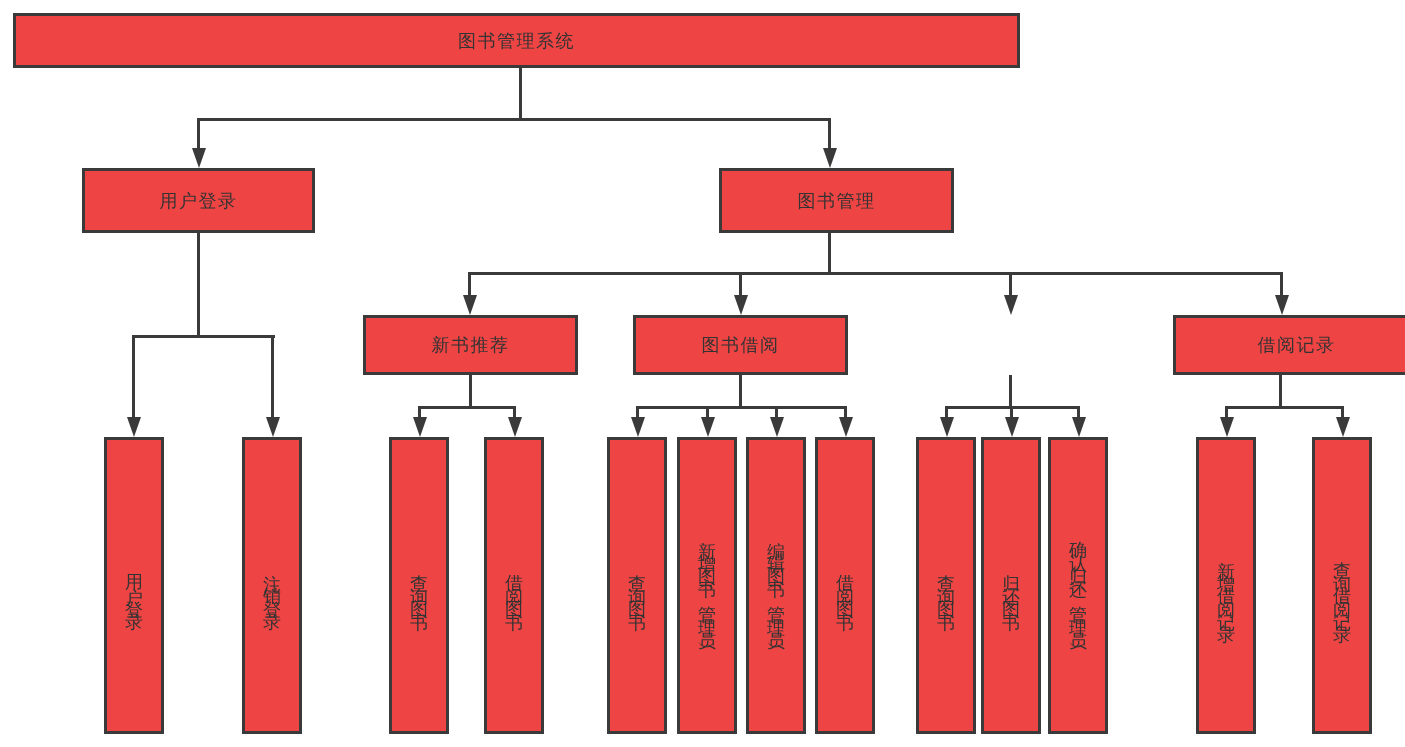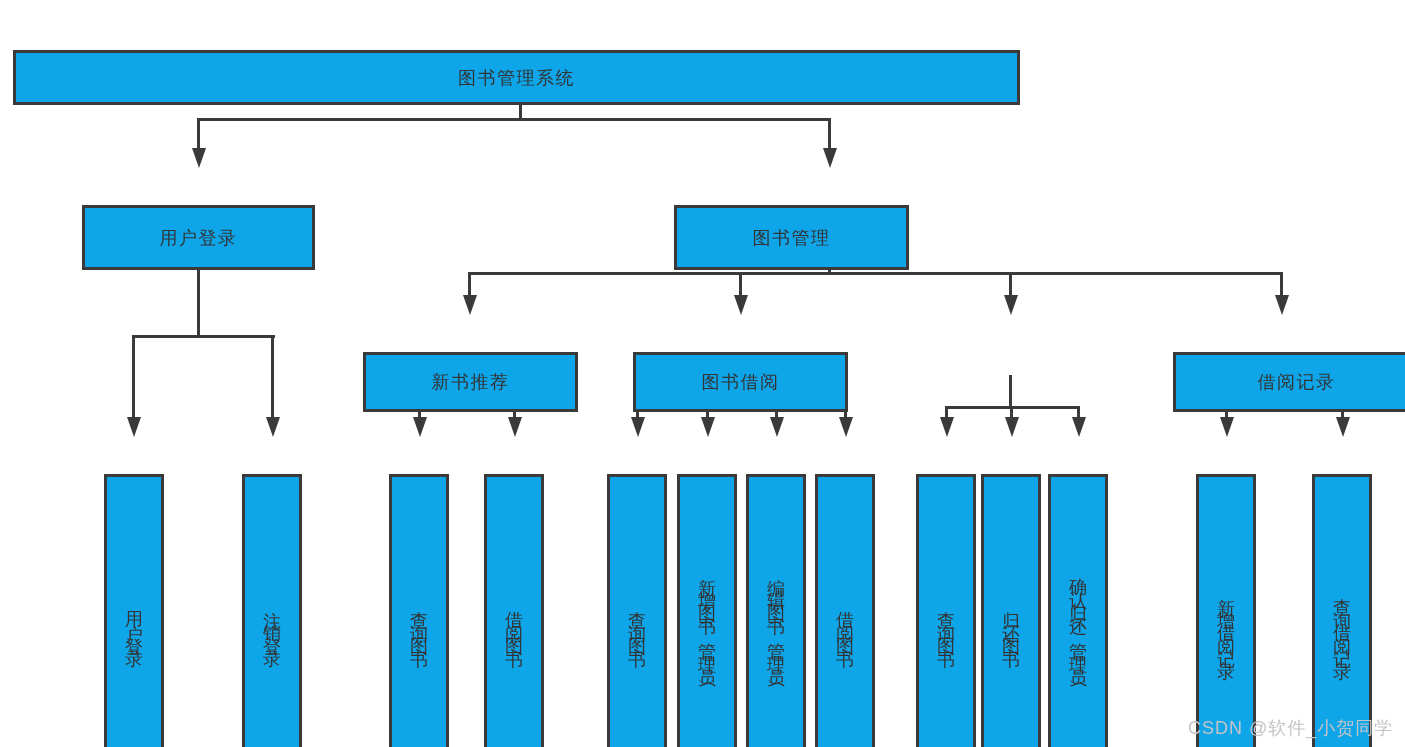--- a/index.html
+++ b/index.html
@@ -12,26 +12,25 @@
   html,body { background:#fff; }
   .canvas {
     position:relative; width:1405px; height:747px;
     background:var(--background);
     font-family:"Liberation Sans", sans-serif;
     overflow:hidden;
   }
   .box {
     position:absolute;
     border:3px solid var(--line);
-    background:#0ea5e9;
+    background:#ef4444;
     display:flex; align-items:center; justify-content:center;
     color:var(--text);
     font-size:18px;
     z-index:2;
-    margin-top:37px;
   }
   .box span { letter-spacing:1.5px; }
   .leaf { top:437px; width:60px; height:297px; }
   .leaf .vtext {
     writing-mode:vertical-rl;
     text-orientation:mixed;
     letter-spacing:13px;
     font-size:18px;
     line-height:1;
   }
@@ -54,21 +53,21 @@
 
 <div class="canvas">
 
   <div class="box" style="left:13px;top:13px;width:1007px;height:55px">
     <span>图书管理系统</span>
   </div>
 
   <div class="box" style="left:82px;top:168px;width:233px;height:65px">
     <span>用户登录</span>
   </div>
-  <div class="box" style="left:674px;top:168px;width:235px;height:65px">
+  <div class="box" style="left:719px;top:168px;width:235px;height:65px">
     <span>图书管理</span>
   </div>
 
   <div class="box" style="left:363px;top:315px;width:215px;height:60px">
     <span>新书推荐</span>
   </div>
   <div class="box" style="left:633px;top:315px;width:215px;height:60px">
     <span>图书借阅</span>
   </div>
   <div class="box" style="left:1173px;top:315px;width:247px;height:60px">
@@ -171,15 +170,14 @@
   <div class="ar" style="left:1005px;top:417px"></div>
   <div class="ar" style="left:1072px;top:417px"></div>
 
   <div class="vl" style="left:1279px;top:375px;height:34px"></div>
   <div class="hl" style="left:1225px;top:406px;width:118px"></div>
   <div class="vl" style="left:1225px;top:406px;height:11px"></div>
   <div class="vl" style="left:1341px;top:406px;height:11px"></div>
   <div class="ar" style="left:1220px;top:417px"></div>
   <div class="ar" style="left:1336px;top:417px"></div>
 
-  <div class="watermark">CSDN @软件_小贺同学</div>
 
 </div>
 
 </body></html>

